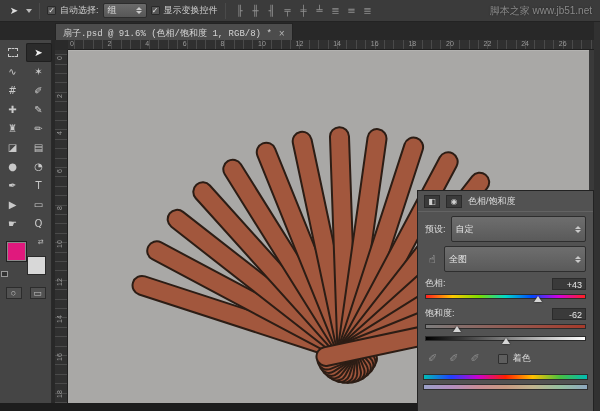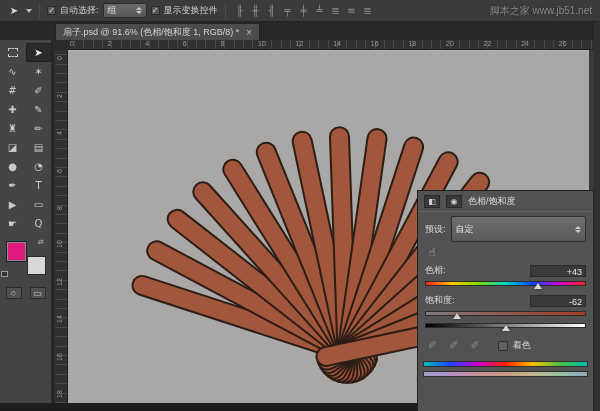--- a/index.html
+++ b/index.html
@@ -26,22 +26,22 @@
   .dd-arrows i.up { border-bottom:3px solid #c9c9c9; }
   .dd-arrows i.dn { border-top:3px solid #c9c9c9; }
   #align-group { display:flex; align-items:center; gap:2px; }
   .align-icon { color:#8f8f8f; font-size:10px; width:14px; text-align:center; font-family:"DejaVu Sans",sans-serif; }
   #watermark { margin-left:auto; color:rgba(210,210,210,0.55); font-size:10px; padding-right:4px;
     text-shadow:0 0 2px rgba(0,0,0,.4); }
 
   
   #tab-strip { position:absolute; left:0; top:22px; width:600px; height:18px; background:#282828; z-index:25; }
   #doc-tab { position:absolute; left:55px; top:1px; height:17px; background:#4c4c4c;
-    border:1px solid #232323; border-bottom:none; display:flex; align-items:center; gap:7px;
-    padding:0 7px; color:#d4d4d4; font-size:9px; white-space:nowrap; }
+    border:1px solid #232323; border-bottom:none; display:flex; align-items:flex-end; gap:7px;
+    padding:0 7px; color:#d4d4d4; font-size:9px; white-space:nowrap;font-family:Liberation Mono, monospace; }
   #tab-close { color:#b5b5b5; font-size:10px; }
 
   
   #toolbar { position:absolute; left:0; top:33px; width:52px; height:370px; background:#454545;
     border-right:1px solid #2a2a2a; z-index:20; }
   #toolbar-grip { height:7px; background:#383838; border-bottom:1px solid #2e2e2e; }
   #tools { display:grid; grid-template-columns:26px 26px; justify-content:center; padding-top:3px; }
   .tool { height:19px; display:flex; align-items:center; justify-content:center; color:#c9c9c9;
     font-size:10px; font-family:"DejaVu Sans",sans-serif; }
   .tool.selected { background:#2b2b2b; border-radius:2px; box-shadow:inset 0 0 0 1px #1f1f1f; color:#f0f0f0; }
@@ -86,21 +86,21 @@
   #panel-header { display:flex; align-items:center; gap:6px; padding:4px 6px 3px 6px; }
   .ph-icon { width:16px; height:13px; background:#3a3a3a; border:1px solid #2a2a2a;
     display:flex; align-items:center; justify-content:center; font-size:8px; color:#cfcfcf; }
   #panel-divider { height:1px; background:#3c3c3c; border-bottom:1px solid #636363; }
   .panel-row { display:flex; align-items:center; gap:5px; padding:4px 7px 0 7px; }
   .panel-select { flex:1; background:linear-gradient(#6e6e6e,#5a5a5a); border:1px solid #2e2e2e;
     border-radius:2px; height:26px; display:flex; align-items:center; justify-content:space-between;
     padding:0 4px; color:#e6e6e6; }
   .hand-icon { font-size:11px; color:#cfcfcf; width:14px; text-align:center; font-family:"DejaVu Sans",sans-serif; }
   .slider-label-row { display:flex; align-items:center; justify-content:space-between; padding:5px 7px 0 7px; }
-  .value-box { width:56px; height:12px; background:#3a3a3a; border:1px solid #2b2b2b;
+  .value-box { width:34px; height:12px; background:#3a3a3a; border:1px solid #2b2b2b;
     color:#e6e6e6; font-size:9px; text-align:right; padding:0 3px; line-height:12px; }
   .track-wrap { position:relative; margin:3px 7px 0 7px; height:9px; }
   .track { position:absolute; left:0; right:0; top:1px; height:5px; border:1px solid #2b2b2b; }
   .thumb { position:absolute; top:3px; width:0; height:0; margin-left:-4px;
     border-left:4px solid transparent; border-right:4px solid transparent; border-bottom:6px solid #d6d6d6;
     filter:drop-shadow(0 0 1px #222); }
   #dropper-row { display:flex; align-items:center; gap:10px; padding:8px 10px 0 10px; }
   .dropper-icon { color:#8a8a8a; font-size:11px; transform:rotate(0deg); font-family:"DejaVu Sans",sans-serif; }
   #colorize-wrap { display:flex; align-items:center; gap:5px; margin-left:8px; }
   #colorize-box { width:10px; height:10px; background:#5e5e5e; border:1px solid #2e2e2e; border-radius:1px; }
@@ -326,20 +326,27 @@
       <span class="panel-select">
         <span>自定</span>
         <span class="dd-arrows">
             <i class="up"></i>
             <i class="dn"></i>
           </span>
       </span>
     </div>
     <div class="panel-row">
       <span class="hand-icon">☝</span>
+      <span class="panel-select">
+        <span>全图</span>
+        <span class="dd-arrows">
+            <i class="up"></i>
+            <i class="dn"></i>
+          </span>
+      </span>
     </div>
 
     <div id="sliders-anchor"></div>
 
     <div class="slider-label-row">
         <span>色相:</span>
         <span class="value-box">+43</span>
       </div>
       <div class="track-wrap">
         <div class="track" style="background: linear-gradient(90deg, rgb(255, 32, 32), rgb(255, 200, 0), rgb(125, 220, 0), rgb(0, 216, 200), rgb(0, 72, 255), rgb(212, 0, 224), rgb(255, 32, 32));"></div>

